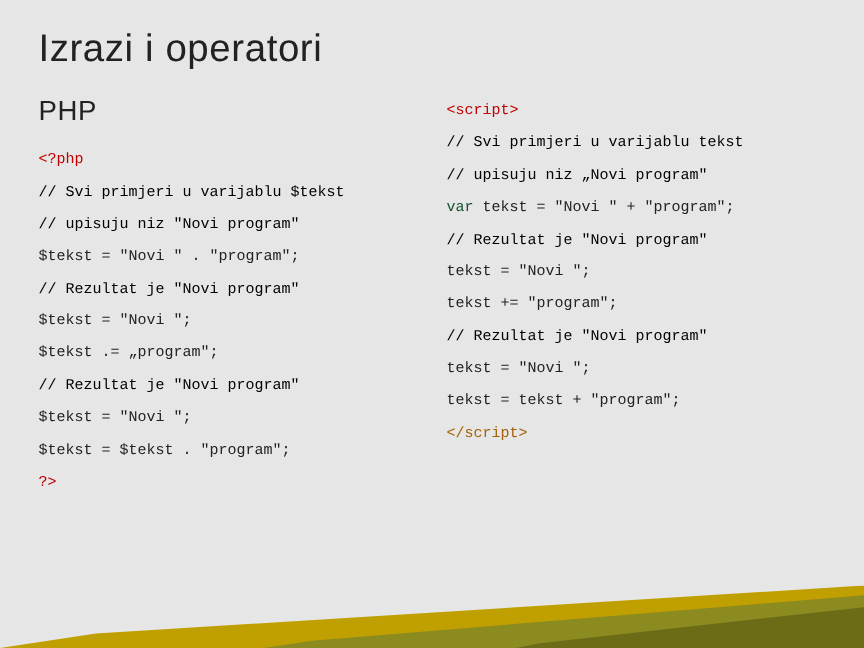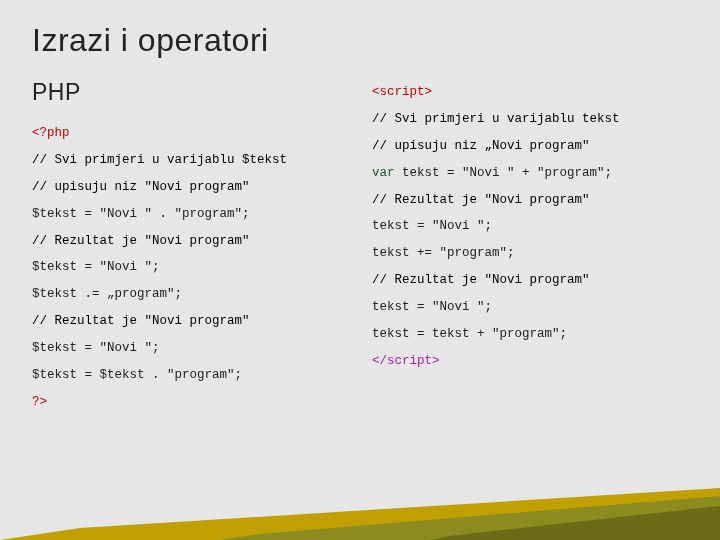--- a/index.html
+++ b/index.html
@@ -47,21 +47,21 @@
   }
   .code {
     font-family: Liberation Mono, monospace;
     font-size: 12.5px;
     line-height: 2.15;
     color: #222;
     white-space: pre;
   }
   .code div { min-height: 1em; }
   .kw-open   { color: #c00000; }   
-  .kw-close  { color: #a21caf; }   
+  .kw-close  { color: #a16207; }   
   .kw-blue   { color: #14532d; }
   .comment   { color: #000000; }
 </style>
 </head>
 <body>
 
 <div class="slide">
   <h1 class="title">Izrazi i operatori</h1>
 
   <div class="columns">

